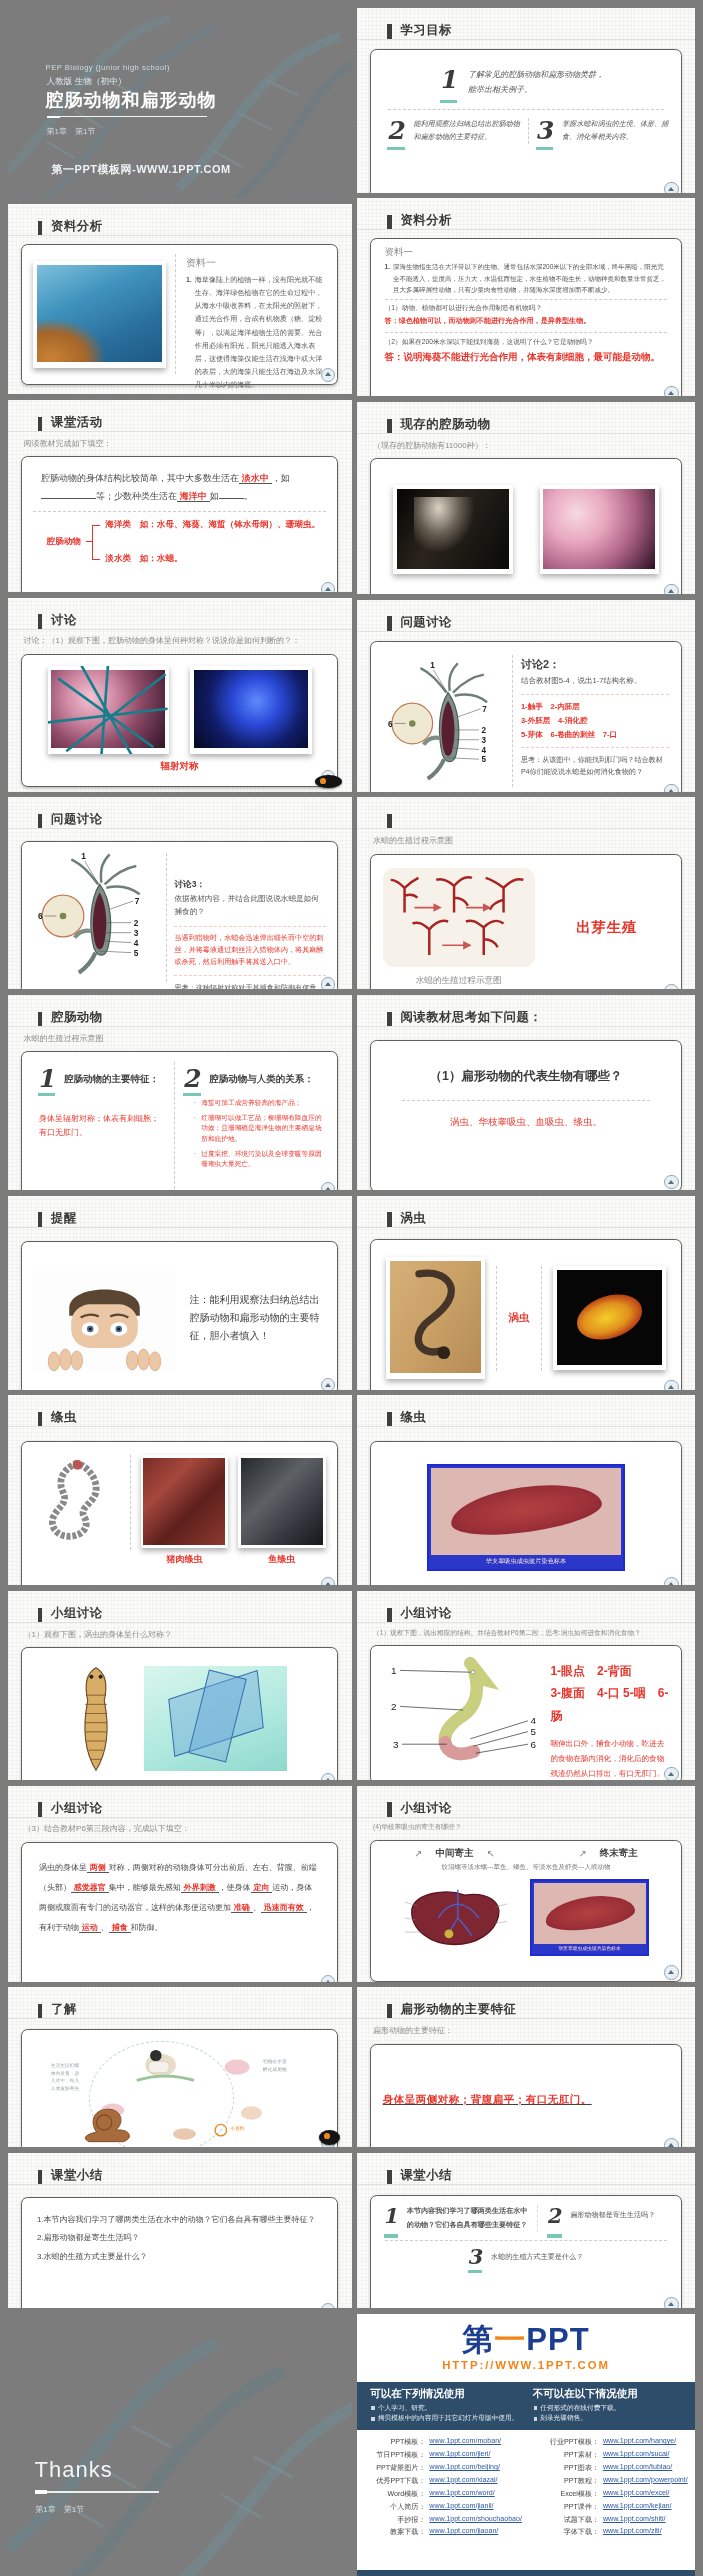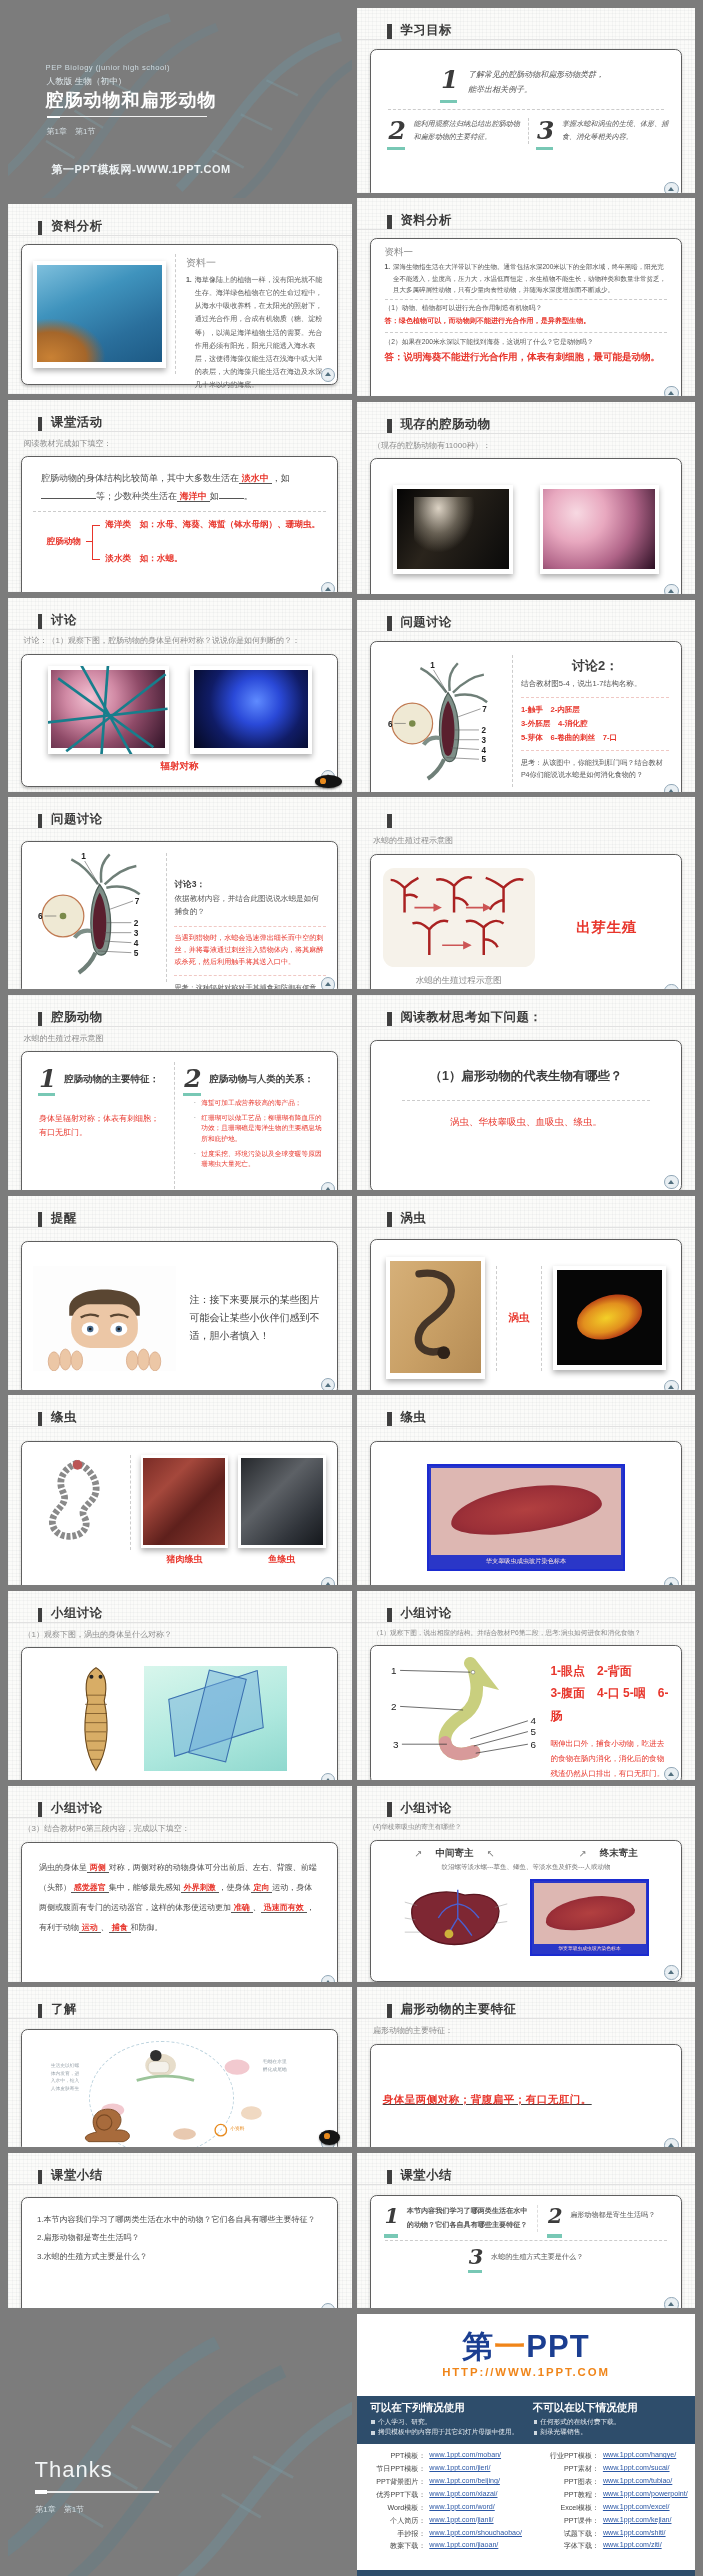--- a/index.html
+++ b/index.html
@@ -40,21 +40,21 @@
   .tl-main{position:absolute;left:38px;top:80px;font-size:18px;font-weight:bold;color:#fff;letter-spacing:1px;}
   .tl-line{position:absolute;left:39px;top:108px;width:160px;height:1.9px;background:#f2f2f2;}
   .tl-line::before{content:"";position:absolute;left:0;top:0;width:13.3px;height:2.9px;background:#fff;}
   .tl-chap{position:absolute;left:39px;top:118px;font-size:8px;color:#d5dfe4;}
   .tl-site{position:absolute;left:44px;top:154px;font-size:11px;font-weight:bold;color:#eef3f5;letter-spacing:0.5px;}
   .th-title{position:absolute;left:27px;top:143px;font-size:22px;color:#f2f5f6;letter-spacing:1px;}
   .th-line{position:absolute;left:27.6px;top:177px;width:124px;height:1.9px;background:#eee;}
   .th-line::before{content:"";position:absolute;left:0;top:-1px;width:11.4px;height:3.8px;background:#fff;}
   .th-chap{position:absolute;left:27.6px;top:190px;font-size:8px;color:#d5dfe4;}
   
-  .f-top{height:82px;background:#fff;display:flex;flex-direction:column;align-items:center;justify-content:center;}
+  .f-top{height:68px;background:#fff;display:flex;flex-direction:column;align-items:center;justify-content:center;}
   .f-logo{font-size:31px;font-weight:bold;line-height:1;letter-spacing:1px;font-family:"Liberation Sans","DejaVu Sans",sans-serif;}
   .lg-b{color:#1b3e91;} .lg-o{color:#f08519;}
   .f-url{margin-top:3.8px;font-size:11.4px;font-weight:bold;color:#f08519;letter-spacing:1.9px;}
   .f-band{background:#2e4d6b;color:#fff;padding:4.8px 13.3px 5.7px;display:grid;grid-template-columns:1fr 1fr;column-gap:13.3px;}
   .f-band h4{margin:0 0 1.9px;font-size:10.5px;}
   .f-bullet{font-size:6.7px;line-height:1.6;color:#e8edf2;position:relative;padding-left:7.6px;}
   .f-bullet::before{content:"";position:absolute;left:1px;top:3.8px;width:3.8px;height:3.8px;background:#cfd8e0;}
   .f-links{background:#fff;padding:7.6px 9.5px 3.8px;display:grid;grid-template-columns:59px 105px 61px 99px;column-gap:3.8px;row-gap:2.9px;font-size:7.1px;}
   .f-label{color:#444;text-align:right;white-space:nowrap;}
   .f-url-link{color:#2b57a5;text-decoration:underline;white-space:nowrap;}
@@ -295,21 +295,21 @@
           <path d="M81 53 C86 50 94 50 100 54" stroke="#5a4632" stroke-width="2.4" fill="none"></path>
           <g fill="#ecc7a6" stroke="#d8a886" stroke-width=".8">
             <ellipse cx="22" cy="100" rx="6" ry="10"></ellipse>
               <ellipse cx="34" cy="98" rx="6" ry="11"></ellipse>
             <ellipse cx="46" cy="99" rx="6" ry="10"></ellipse>
               <ellipse cx="104" cy="99" rx="6" ry="10"></ellipse>
             <ellipse cx="116" cy="98" rx="6" ry="11"></ellipse>
               <ellipse cx="128" cy="100" rx="6" ry="10"></ellipse>
           </g>
         </svg>
-        <div style="font-size:10px;line-height:1.8;color:#3f3f3f;padding-right:5.7px;">注：接下来要展示的某些图片可能会让某些小伙伴们感到不适，胆小者慎入！</div>
+        <div style="font-size:10px;line-height:1.8;color:#3f3f3f;padding-right:5.7px;">注：能利用观察法归纳总结出腔肠动物和扁形动物的主要特征，胆小者慎入！</div>
         <span class="exp"></span>
       </div>
     </div>
 
     <div class="slide" style="height:190px;">
       <div class="shead">
           <span class="sbar"></span>
         <span class="stitle">绦虫</span>
         </div>
       <div class="card" style="height:133px;margin-top:13.3px;">
@@ -553,21 +553,21 @@
             <text x="122" y="64">7</text>
             <text x="121" y="90">2</text>
             <text x="121" y="102">3</text>
             <text x="121" y="114">4</text>
             <text x="121" y="126">5</text>
             <text x="6" y="82">6</text>
           </g>
         </svg>
         <div class="dash-v" style="margin:3.8px 0;"></div>
         <div style="flex:1;padding-top:5.7px;">
-          <div class="bold" style="font-size:13px;text-align:center;">讨论2：</div>
+          <div class="bold" style="font-size:11px;">讨论2：</div>
           <div style="font-size:7.6px;color:#555;margin-top:3.8px;">结合教材图5-4，说出1-7结构名称。</div>
           <div class="dash-h" style="border-color:#f0c8c4;margin:7.6px 0 5.7px;"></div>
           <div class="red bold" style="font-size:7.6px;line-height:1.8;">
             <div>1-触手　2-内胚层</div>
             <div>3-外胚层　4-消化腔</div>
             <div>5-芽体　6-卷曲的刺丝　7-口</div>
           </div>
           <div class="dash-h" style="border-color:#f0c8c4;margin:5.7px 0;"></div>
           <div style="font-size:7.1px;color:#555;line-height:1.7;">思考：从该图中，你能找到肛门吗？结合教材P4你们能说说水螅是如何消化食物的？</div>
         </div>

